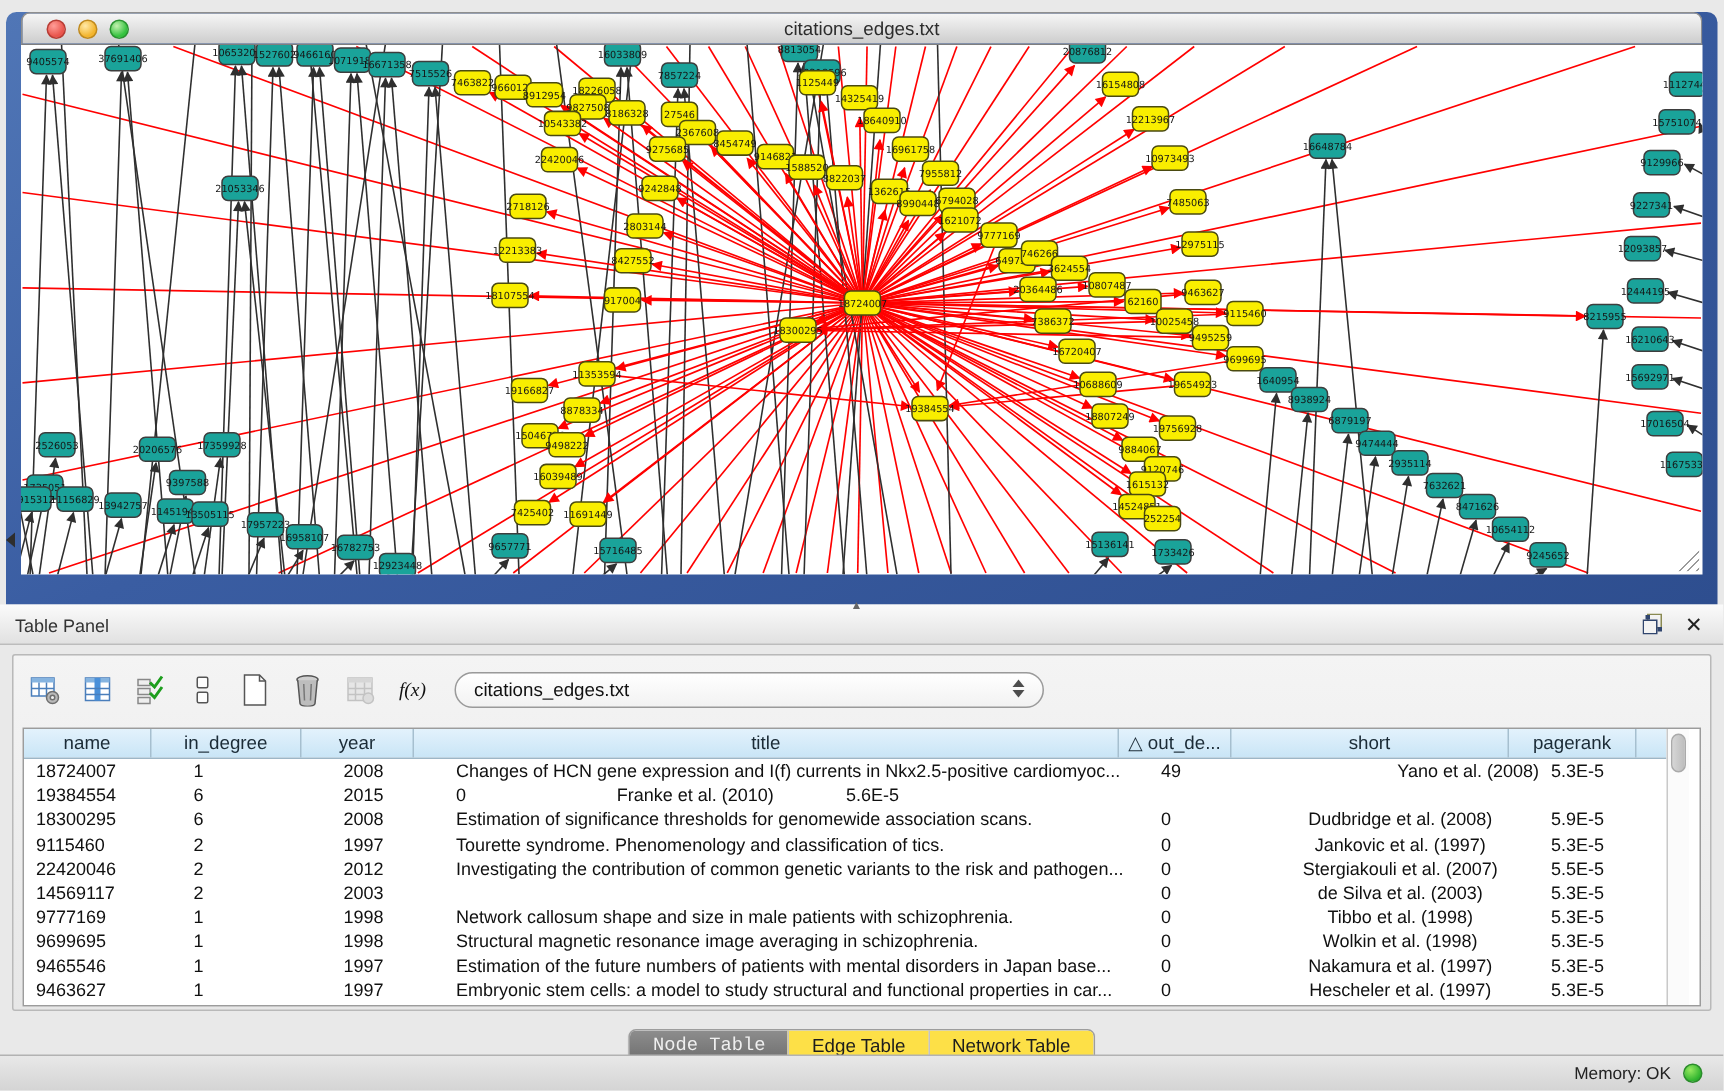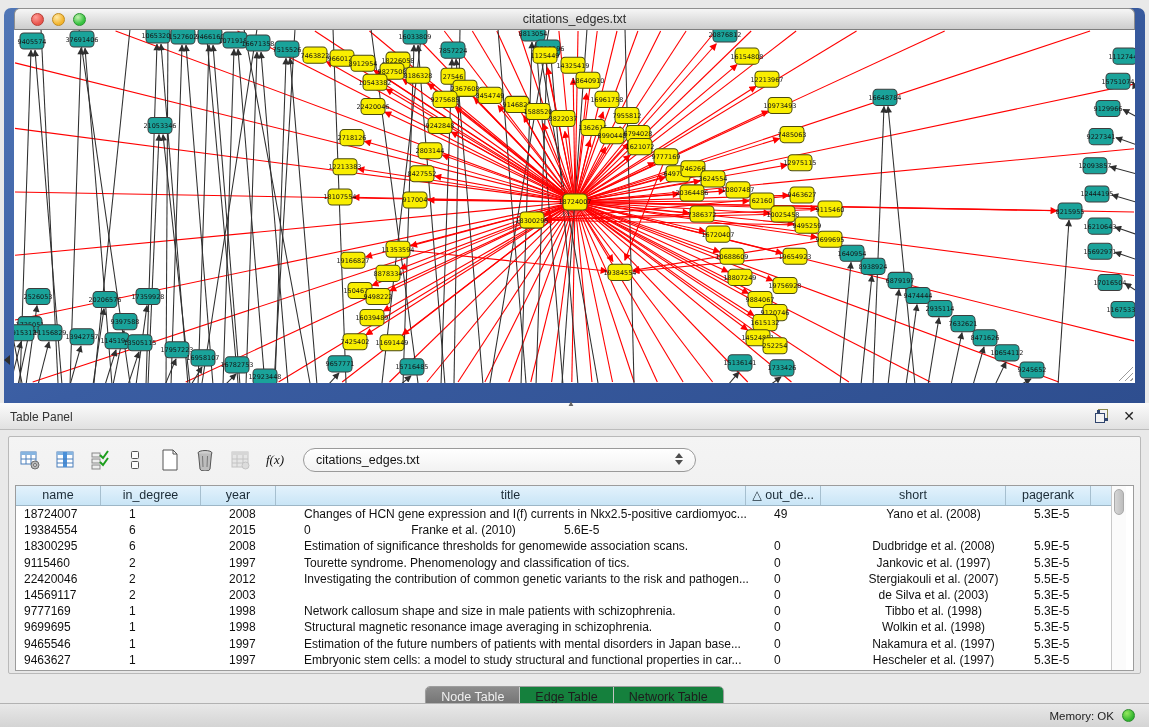--- a/index.html
+++ b/index.html
@@ -63,22 +63,22 @@
   .tr { display:flex; height:16.2px; }
   .td { font-size:12px; color:#101010; line-height:16px; padding-left:8px; overflow:hidden; white-space:nowrap; }
   .td.c5 { text-align:center; padding-left:0; }
   .vscroll { width:15px; background:#fbfbfb; border-left:1px solid #c9c9c9; position:relative; }
   .vthumb { position:absolute; left:2px; right:2px; top:3px; height:26px; border-radius:6px;
     background:linear-gradient(90deg,#d6d6d6,#bdbdbd); border:1px solid #aaa; }
 
   .tabs-row { position:absolute; left:0; top:249px; width:100%; display:flex; justify-content:center; }
   .tabs { display:inline-flex; border:1px solid #9d9d9d; border-radius:5px; overflow:hidden;
     background:#fff; box-shadow:0 1px 1px rgba(0,0,0,0.12); }
-  .tab { padding:0 15px; height:21px; line-height:21px; font-size:12.5px; color:#1d1d1d; background:#15803d; border-left:1px solid #c4c4c4; }
-  .tab:first-child { border-left:none; }
+  .tab { padding:0 15px; height:21px; line-height:21px; font-size:12.5px; color:#1d1d1d; background:#fde047; border-left:1px solid #c4c4c4; }
+  .tab:first-child { border-left:none;font-family:Liberation Mono, monospace; }
   .tab.active { background:linear-gradient(#8d8d8d,#6e6e6e); color:#efefef; }
 
   .status-bar { position:absolute; left:0; top:703px; width:1149px; height:24px;
     background:linear-gradient(#e8e8e8,#d4d4d4); border-top:1px solid #b2b2b2;
     display:flex; align-items:center; justify-content:flex-end; }
   .mem-label { font-size:11.5px; color:#222; margin-right:8px; }
   .mem-dot { width:13px; height:13px; border-radius:50%; margin-right:14px;
     background:radial-gradient(circle at 35% 30%, #95e95f, #2eb32e 70%); border:1px solid #2b8c2b; }
 </style>
 </head>
@@ -671,21 +671,21 @@
             <div class="th" style="width: 185px;">short</div>
             <div class="th" style="width: 85px;">pagerank</div>
           </div>
         <div class="tbody" id="tbody">
             <div class="tr">
               <div class="td c0" style="width: 105px;">18724007</div>
               <div class="td c1" style="width: 100px;">1</div>
               <div class="td c2" style="width: 75px;">2008</div>
               <div class="td c3" style="width: 470px;">Changes of HCN gene expression and I(f) currents in Nkx2.5-positive cardiomyoc...</div>
               <div class="td c4" style="width: 75px;">49</div>
-              <div class="td c5" style="width: 185px;">Yano et al. (2008)</div>
+              <div class="td c5" style="width: 185px; text-align: right;">Yano et al. (2008)</div>
               <div class="td c6" style="width: 85px;">5.3E-5</div>
             </div>
             <div class="tr">
               <div class="td c0" style="width: 105px;">19384554</div>
               <div class="td c1" style="width: 100px;">6</div>
               <div class="td c2" style="width: 75px;">2015</div>
               <div class="td c4" style="width: 75px;">0</div>
               <div class="td c5" style="width: 185px;">Franke et al. (2010)</div>
               <div class="td c6" style="width: 85px;">5.6E-5</div>
             </div>

